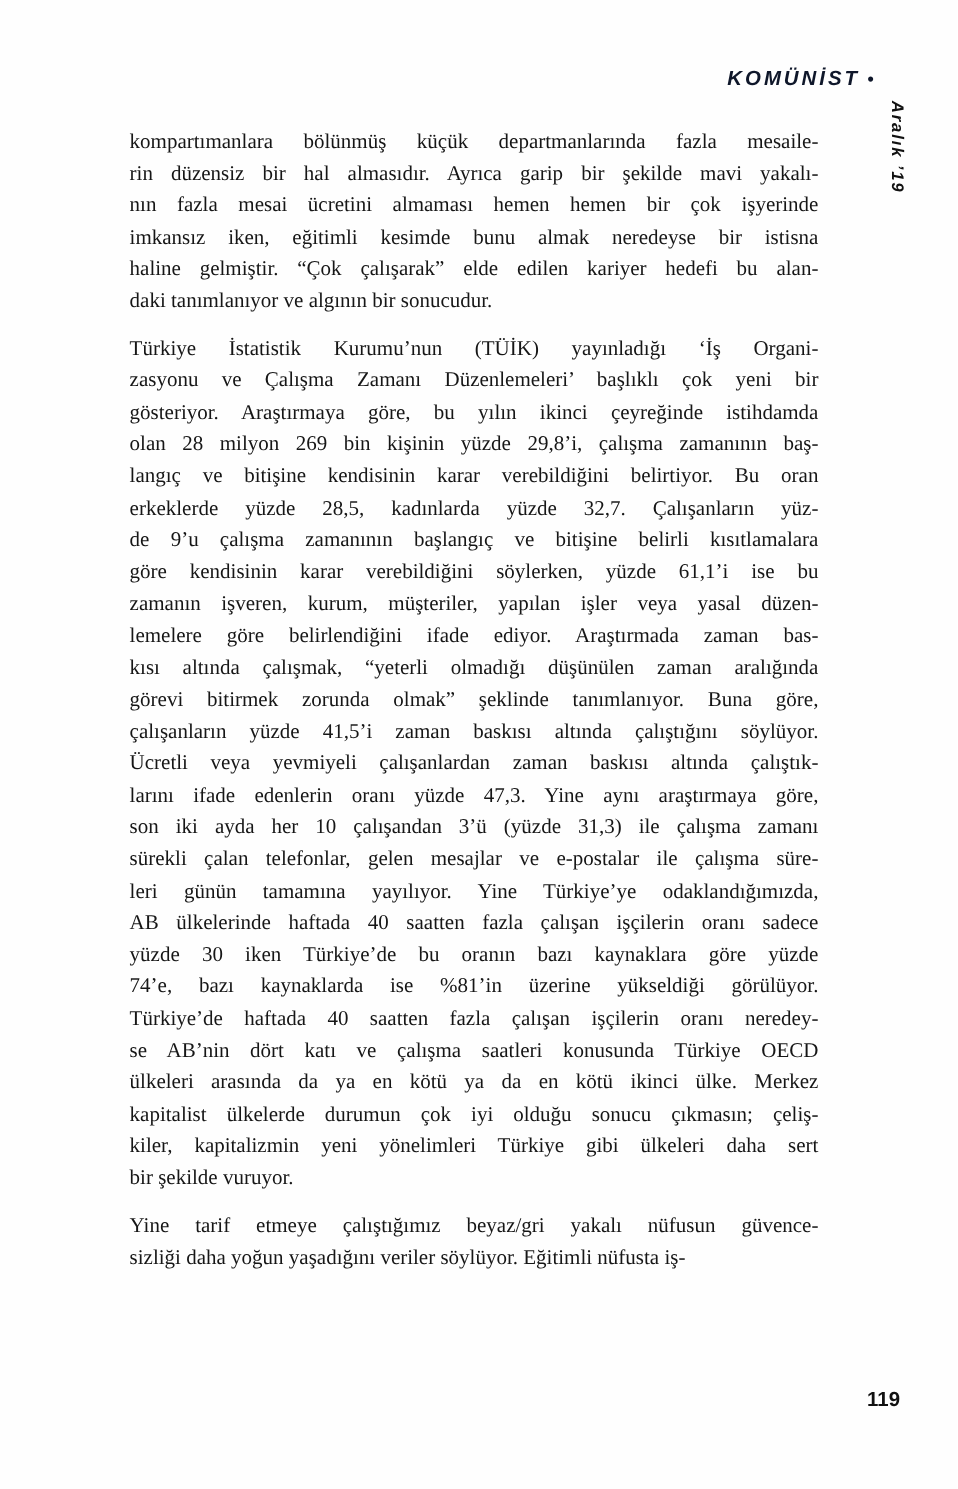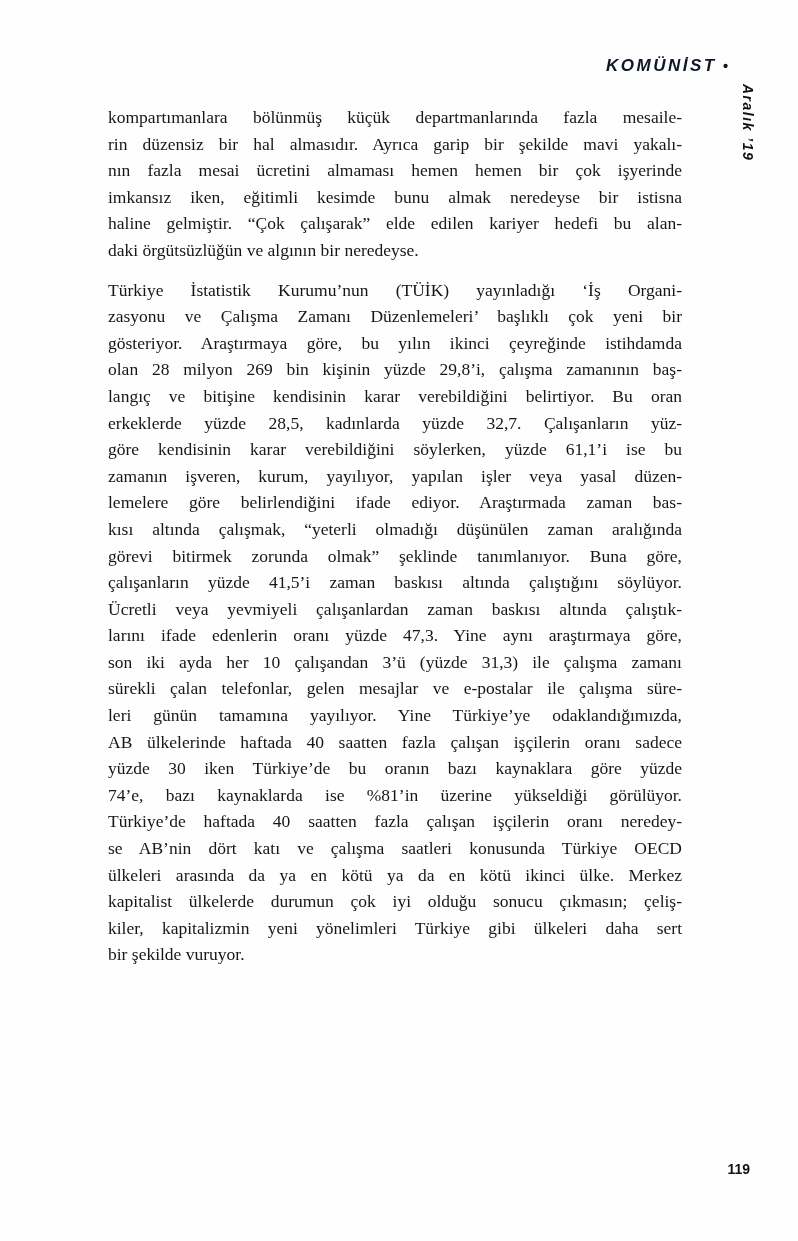--- a/index.html
+++ b/index.html
@@ -66,21 +66,21 @@
   }
   .line.last {
     text-align-last: left;
   }
   .page-number {
     position: absolute;
     right: 48px;
     bottom: 64px;
     font-family: "Liberation Sans", sans-serif;
     font-weight: bold;
-    font-size: 14px;
+    font-size: 17px;
     color: #111;
   }
 </style>
 </head>
 <body>
 
 <div class="page">
 
   <div class="masthead">
     <span>KOMÜNİST</span><span class="bullet">•</span>
@@ -88,47 +88,52 @@
 
   <div class="issue-date">Aralık ’19</div>
 
   <div class="text-column">
       <div class="paragraph">
         <div class="line">kompartımanlara bölünmüş küçük departmanlarında fazla mesaile-</div>
         <div class="line">rin düzensiz bir hal almasıdır. Ayrıca garip bir şekilde mavi yakalı-</div>
         <div class="line">nın fazla mesai ücretini almaması hemen hemen bir çok işyerinde</div>
         <div class="line">imkansız iken, eğitimli kesimde bunu almak neredeyse bir istisna</div>
         <div class="line">haline gelmiştir. “Çok çalışarak” elde edilen kariyer hedefi bu alan-</div>
-        <div class="line last">daki örgütsüzlüğün ve algının bir neredeyse.</div>
+        <div class="line last">daki tanımlanıyor ve algının bir sonucudur.</div>
       </div>
       <div class="paragraph">
         <div class="line">Türkiye İstatistik Kurumu’nun (TÜİK) yayınladığı ‘İş Organi-</div>
         <div class="line">zasyonu ve Çalışma Zamanı Düzenlemeleri’ başlıklı çok yeni bir</div>
         <div class="line">gösteriyor. Araştırmaya göre, bu yılın ikinci çeyreğinde istihdamda</div>
         <div class="line">olan 28 milyon 269 bin kişinin yüzde 29,8’i, çalışma zamanının baş-</div>
         <div class="line">langıç ve bitişine kendisinin karar verebildiğini belirtiyor. Bu oran</div>
         <div class="line">erkeklerde yüzde 28,5, kadınlarda yüzde 32,7. Çalışanların yüz-</div>
+        <div class="line">de 9’u çalışma zamanının başlangıç ve bitişine belirli kısıtlamalara</div>
         <div class="line">göre kendisinin karar verebildiğini söylerken, yüzde 61,1’i ise bu</div>
-        <div class="line">zamanın işveren, kurum, yayılıyor, yapılan işler veya yasal düzen-</div>
+        <div class="line">zamanın işveren, kurum, müşteriler, yapılan işler veya yasal düzen-</div>
         <div class="line">lemelere göre belirlendiğini ifade ediyor. Araştırmada zaman bas-</div>
         <div class="line">kısı altında çalışmak, “yeterli olmadığı düşünülen zaman aralığında</div>
         <div class="line">görevi bitirmek zorunda olmak” şeklinde tanımlanıyor. Buna göre,</div>
         <div class="line">çalışanların yüzde 41,5’i zaman baskısı altında çalıştığını söylüyor.</div>
         <div class="line">Ücretli veya yevmiyeli çalışanlardan zaman baskısı altında çalıştık-</div>
         <div class="line">larını ifade edenlerin oranı yüzde 47,3. Yine aynı araştırmaya göre,</div>
         <div class="line">son iki ayda her 10 çalışandan 3’ü (yüzde 31,3) ile çalışma zamanı</div>
         <div class="line">sürekli çalan telefonlar, gelen mesajlar ve e-postalar ile çalışma süre-</div>
         <div class="line">leri günün tamamına yayılıyor. Yine Türkiye’ye odaklandığımızda,</div>
         <div class="line">AB ülkelerinde haftada 40 saatten fazla çalışan işçilerin oranı sadece</div>
         <div class="line">yüzde 30 iken Türkiye’de bu oranın bazı kaynaklara göre yüzde</div>
         <div class="line">74’e, bazı kaynaklarda ise %81’in üzerine yükseldiği görülüyor.</div>
         <div class="line">Türkiye’de haftada 40 saatten fazla çalışan işçilerin oranı neredey-</div>
         <div class="line">se AB’nin dört katı ve çalışma saatleri konusunda Türkiye OECD</div>
         <div class="line">ülkeleri arasında da ya en kötü ya da en kötü ikinci ülke. Merkez</div>
         <div class="line">kapitalist ülkelerde durumun çok iyi olduğu sonucu çıkmasın; çeliş-</div>
         <div class="line">kiler, kapitalizmin yeni yönelimleri Türkiye gibi ülkeleri daha sert</div>
         <div class="line last">bir şekilde vuruyor.</div>
       </div>
+      <div class="paragraph">
+        <div class="line">Yine tarif etmeye çalıştığımız beyaz/gri yakalı nüfusun güvence-</div>
+        <div class="line last">sizliği daha yoğun yaşadığını veriler söylüyor. Eğitimli nüfusta iş-</div>
+      </div>
     </div>
 
   <div class="page-number">119</div>
 
 </div>
 
 </body></html>

